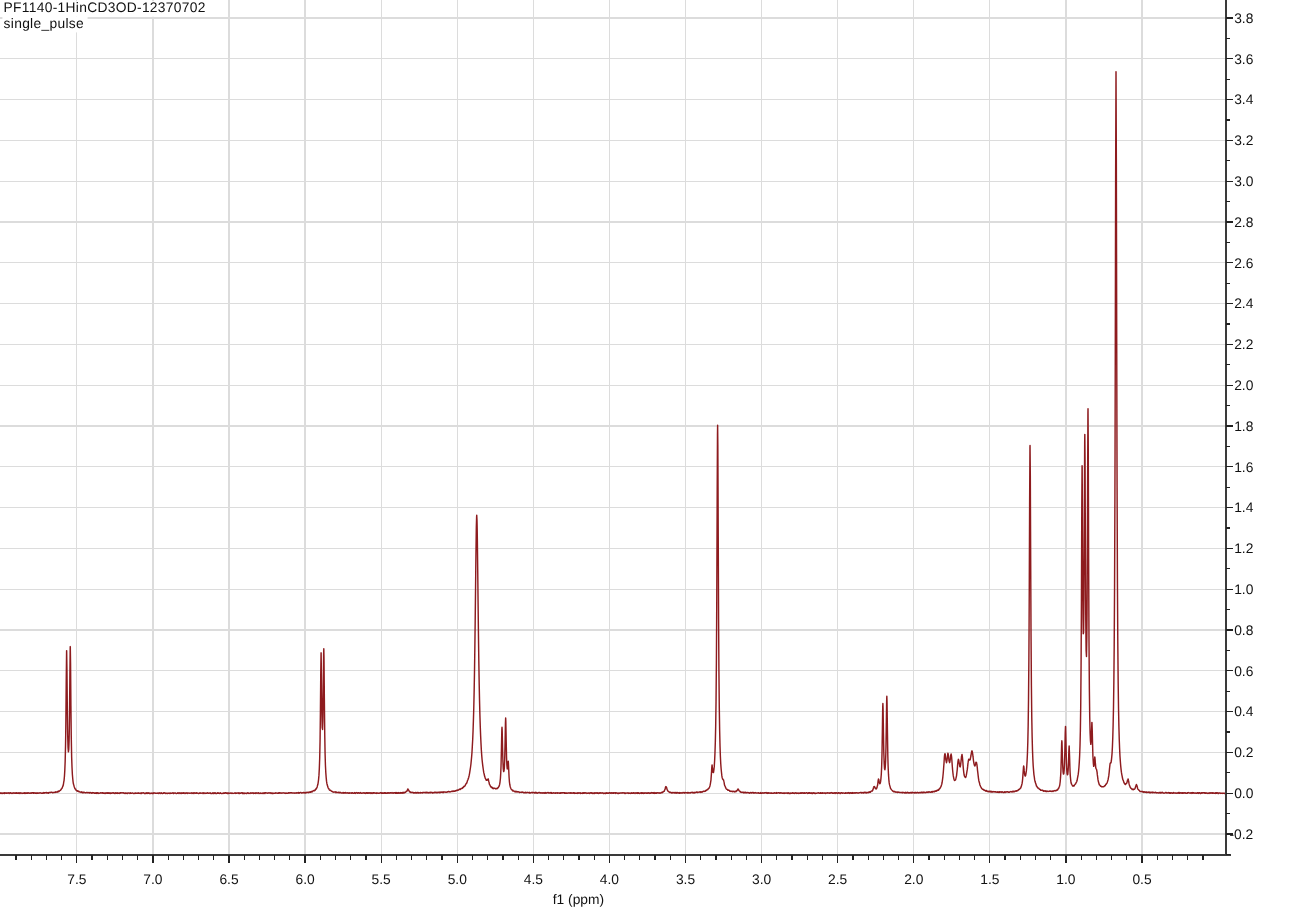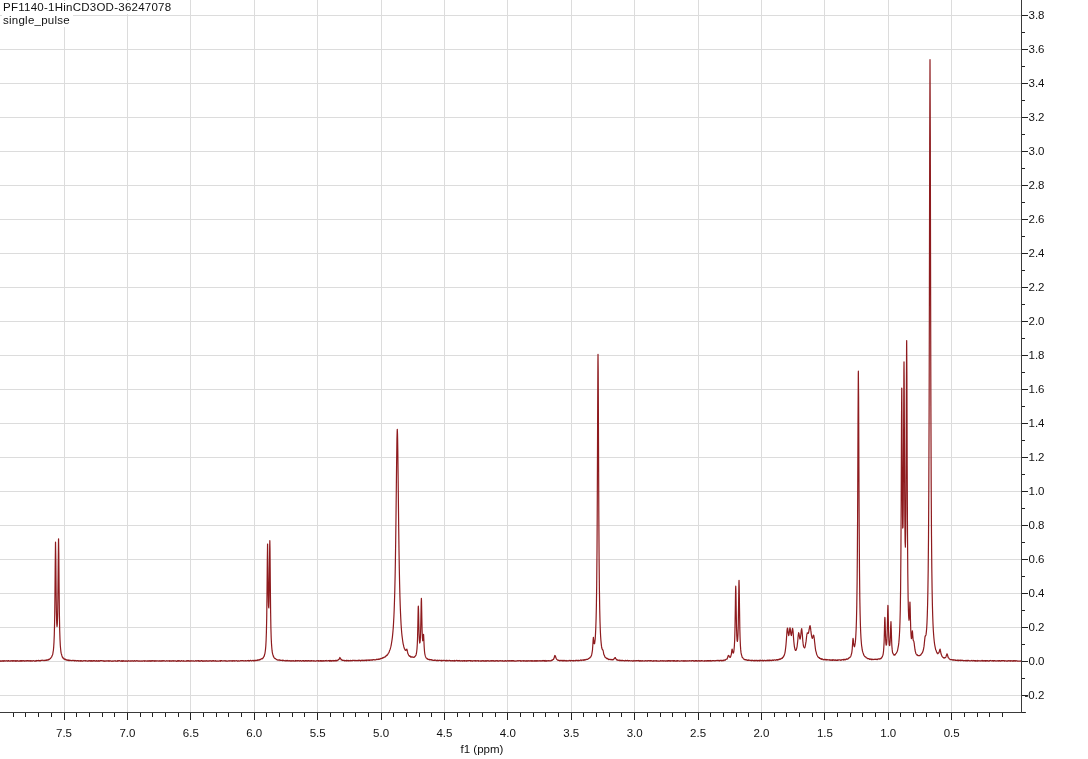--- a/index.html
+++ b/index.html
@@ -218,16 +218,16 @@
         <text x="1028.5" y="563" text-anchor="start" font-size="11.5" fill="#111111">0.6</text>
         <text x="1028.5" y="597" text-anchor="start" font-size="11.5" fill="#111111">0.4</text>
         <text x="1028.5" y="631" text-anchor="start" font-size="11.5" fill="#111111">0.2</text>
         <text x="1028.5" y="665" text-anchor="start" font-size="11.5" fill="#111111">0.0</text>
         <text x="1024.5" y="699" text-anchor="start" font-size="11.5" fill="#111111">-0.2</text>
       </g>
     <text id="xAxisTitle" text-anchor="middle" font-size="11.5" x="482" y="753" fill="#111111">f1 (ppm)</text>
   </svg>
 
   <div class="title-block">
-    <div class="title-line">PF1140-1HinCD3OD-36247078</div>
+    <div class="title-line">PF1140-1HinCD3OD-12370702</div>
     <div class="title-line">single_pulse</div>
   </div>
 </div>
 
 </body></html>

